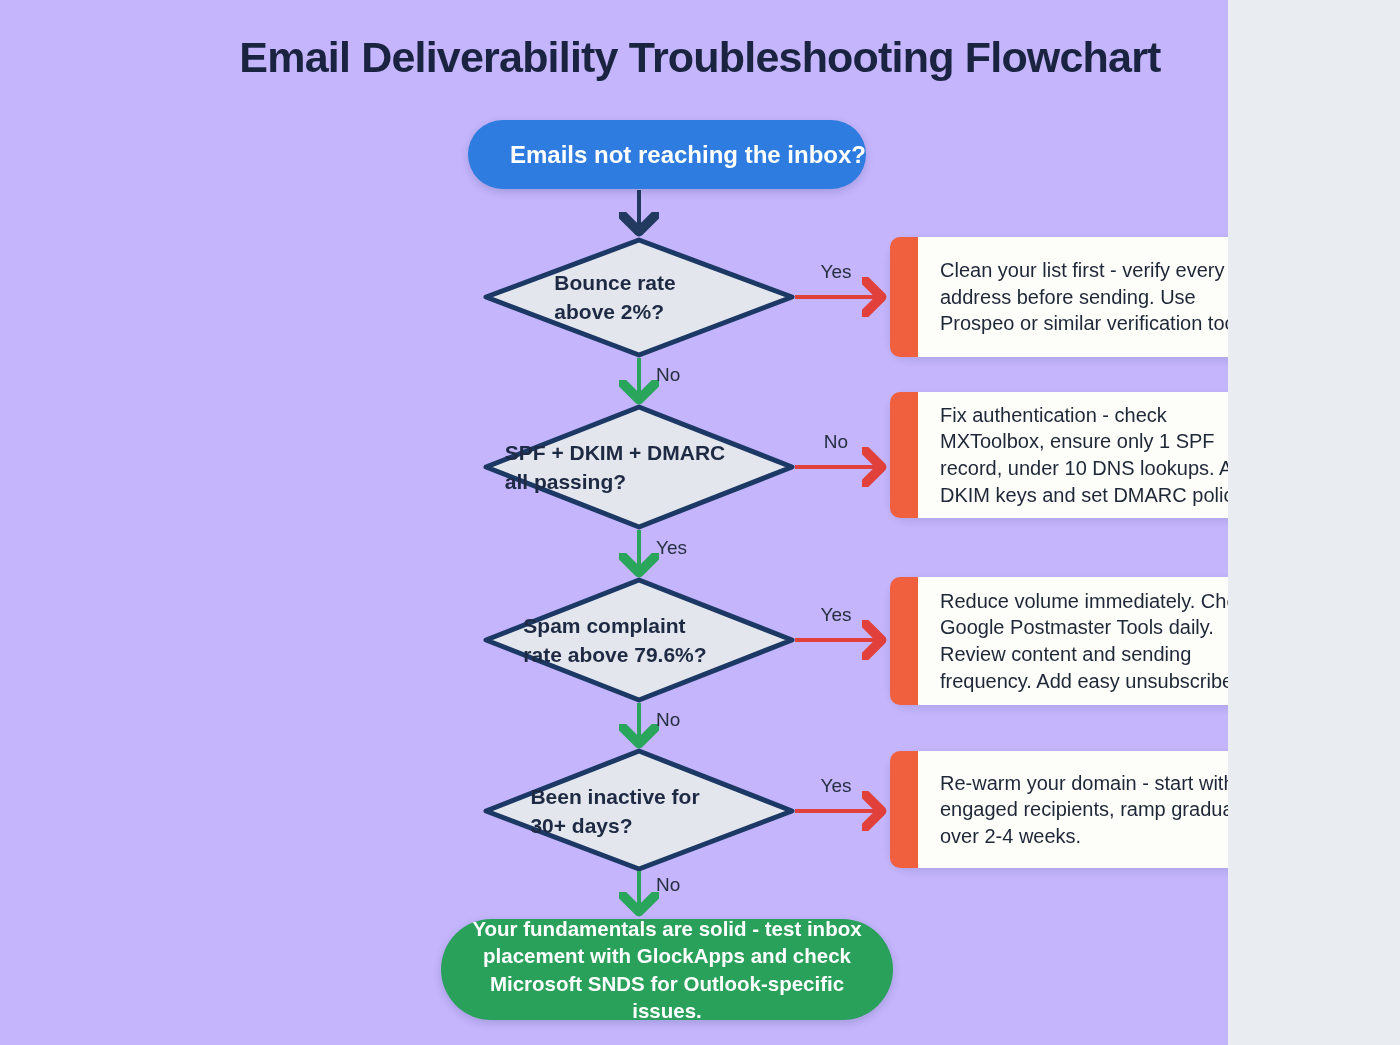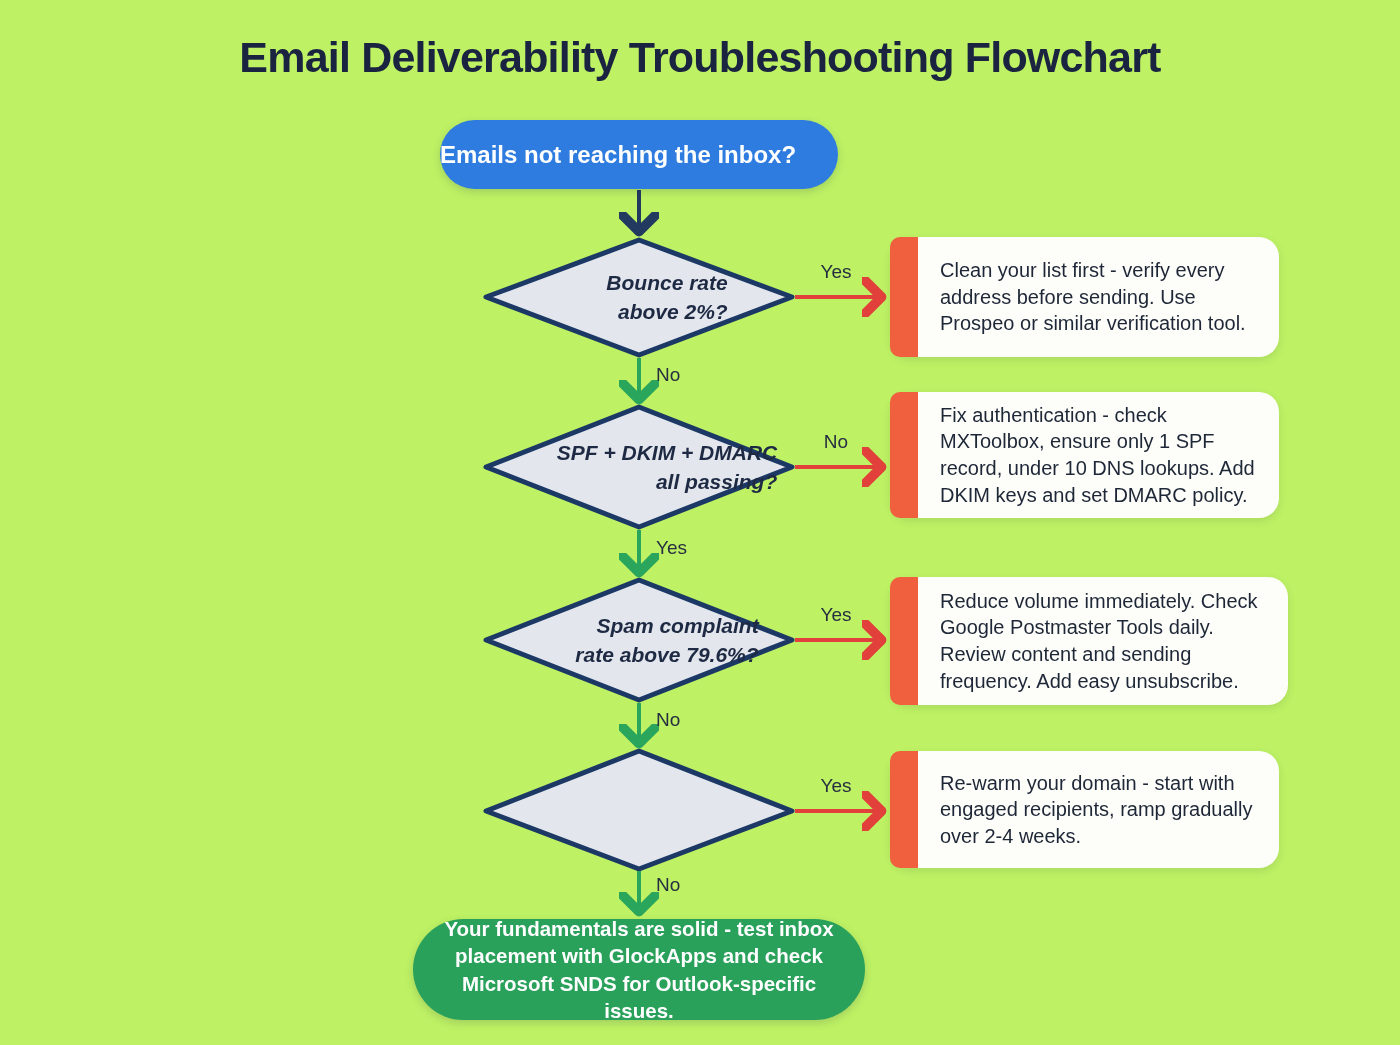--- a/index.html
+++ b/index.html
@@ -2,51 +2,52 @@
 <html><head>
 <meta charset="utf-8">
 <style>
   html,body{margin:0;padding:0;}
   body{
     font-family:"Liberation Sans",sans-serif;
     background:#e9edf2;
   }
   .canvas{
     position:relative;
-    width:1400px;height:1045px;
-    background:#bef264;
+    width:1228px;height:1045px;
+    background:#c4b5fd;
     overflow:hidden;
   }
   .title{
     position:absolute;left:0;top:33px;width:1400px;
     text-align:center;
     font-size:43px;font-weight:800;letter-spacing:-0.8px;
     color:#1a2440;
   }
   .pill{
     position:absolute;
-    display:flex;align-items:center;justify-content:flex-start;
+    display:flex;align-items:center;justify-content:flex-end;
     text-align:center;color:#ffffff;font-weight:700;
     box-shadow:0 3px 9px rgba(25,40,70,0.18);
+    margin-left:28px;
   }
   .pill.start{
     left:440px;top:120px;width:398px;height:69px;
     border-radius:35px;background:#2e7ce0;font-size:24px;
   }
   .pill.end{
     left:413px;top:919px;width:452px;height:101px;
     border-radius:51px;background:#29a15b;font-size:20.5px;
     line-height:1.32;padding:16px 26px;box-sizing:border-box;
   }
   .svg-layer{position:absolute;left:0;top:0;}
   .diamond-label{
-    position:absolute;width:280px;height:84px;left:527px;
+    position:absolute;width:280px;height:84px;left:475px;
     display:flex;align-items:center;justify-content:center;
-    text-align:right;white-space:pre-line;
-    font-size:21px;font-weight:700;color:#1e2a44;line-height:1.4;font-style:italic;
+    text-align:left;white-space:pre-line;
+    font-size:21px;font-weight:700;color:#1e2a44;line-height:1.4;
   }
   .branch-label{
     position:absolute;font-size:19px;font-weight:500;color:#262e40;
   }
   .branch-label.right{width:70px;text-align:center;}
   .card{
     position:absolute;left:890px;width:389px;
     background:#fdfdf9;border-radius:20px;
     box-shadow:0 3px 8px rgba(25,40,70,0.12);
     display:flex;align-items:center;
@@ -102,20 +103,22 @@
   <div class="pill start">
     <span>Emails not reaching the inbox?</span>
   </div>
 
   <div class="diamond-label" style="top:255px;">Bounce rate
 above 2%?</div>
   <div class="diamond-label" style="top:425px;">SPF + DKIM + DMARC
 all passing?</div>
   <div class="diamond-label" style="top:598px;">Spam complaint
 rate above 79.6%?</div>
+  <div class="diamond-label" style="top:769px;">Been inactive for
+30+ days?</div>
 
   <div class="branch-label right" style="left:801px;top:261px;">Yes</div>
   <div class="branch-label right" style="left:801px;top:431px;">No</div>
   <div class="branch-label right" style="left:801px;top:604px;">Yes</div>
   <div class="branch-label right" style="left:801px;top:775px;">Yes</div>
 
   <div class="branch-label" style="left:656px;top:364px;">No</div>
   <div class="branch-label" style="left:656px;top:537px;">Yes</div>
   <div class="branch-label" style="left:656px;top:709px;">No</div>
   <div class="branch-label" style="left:656px;top:874px;">No</div>

